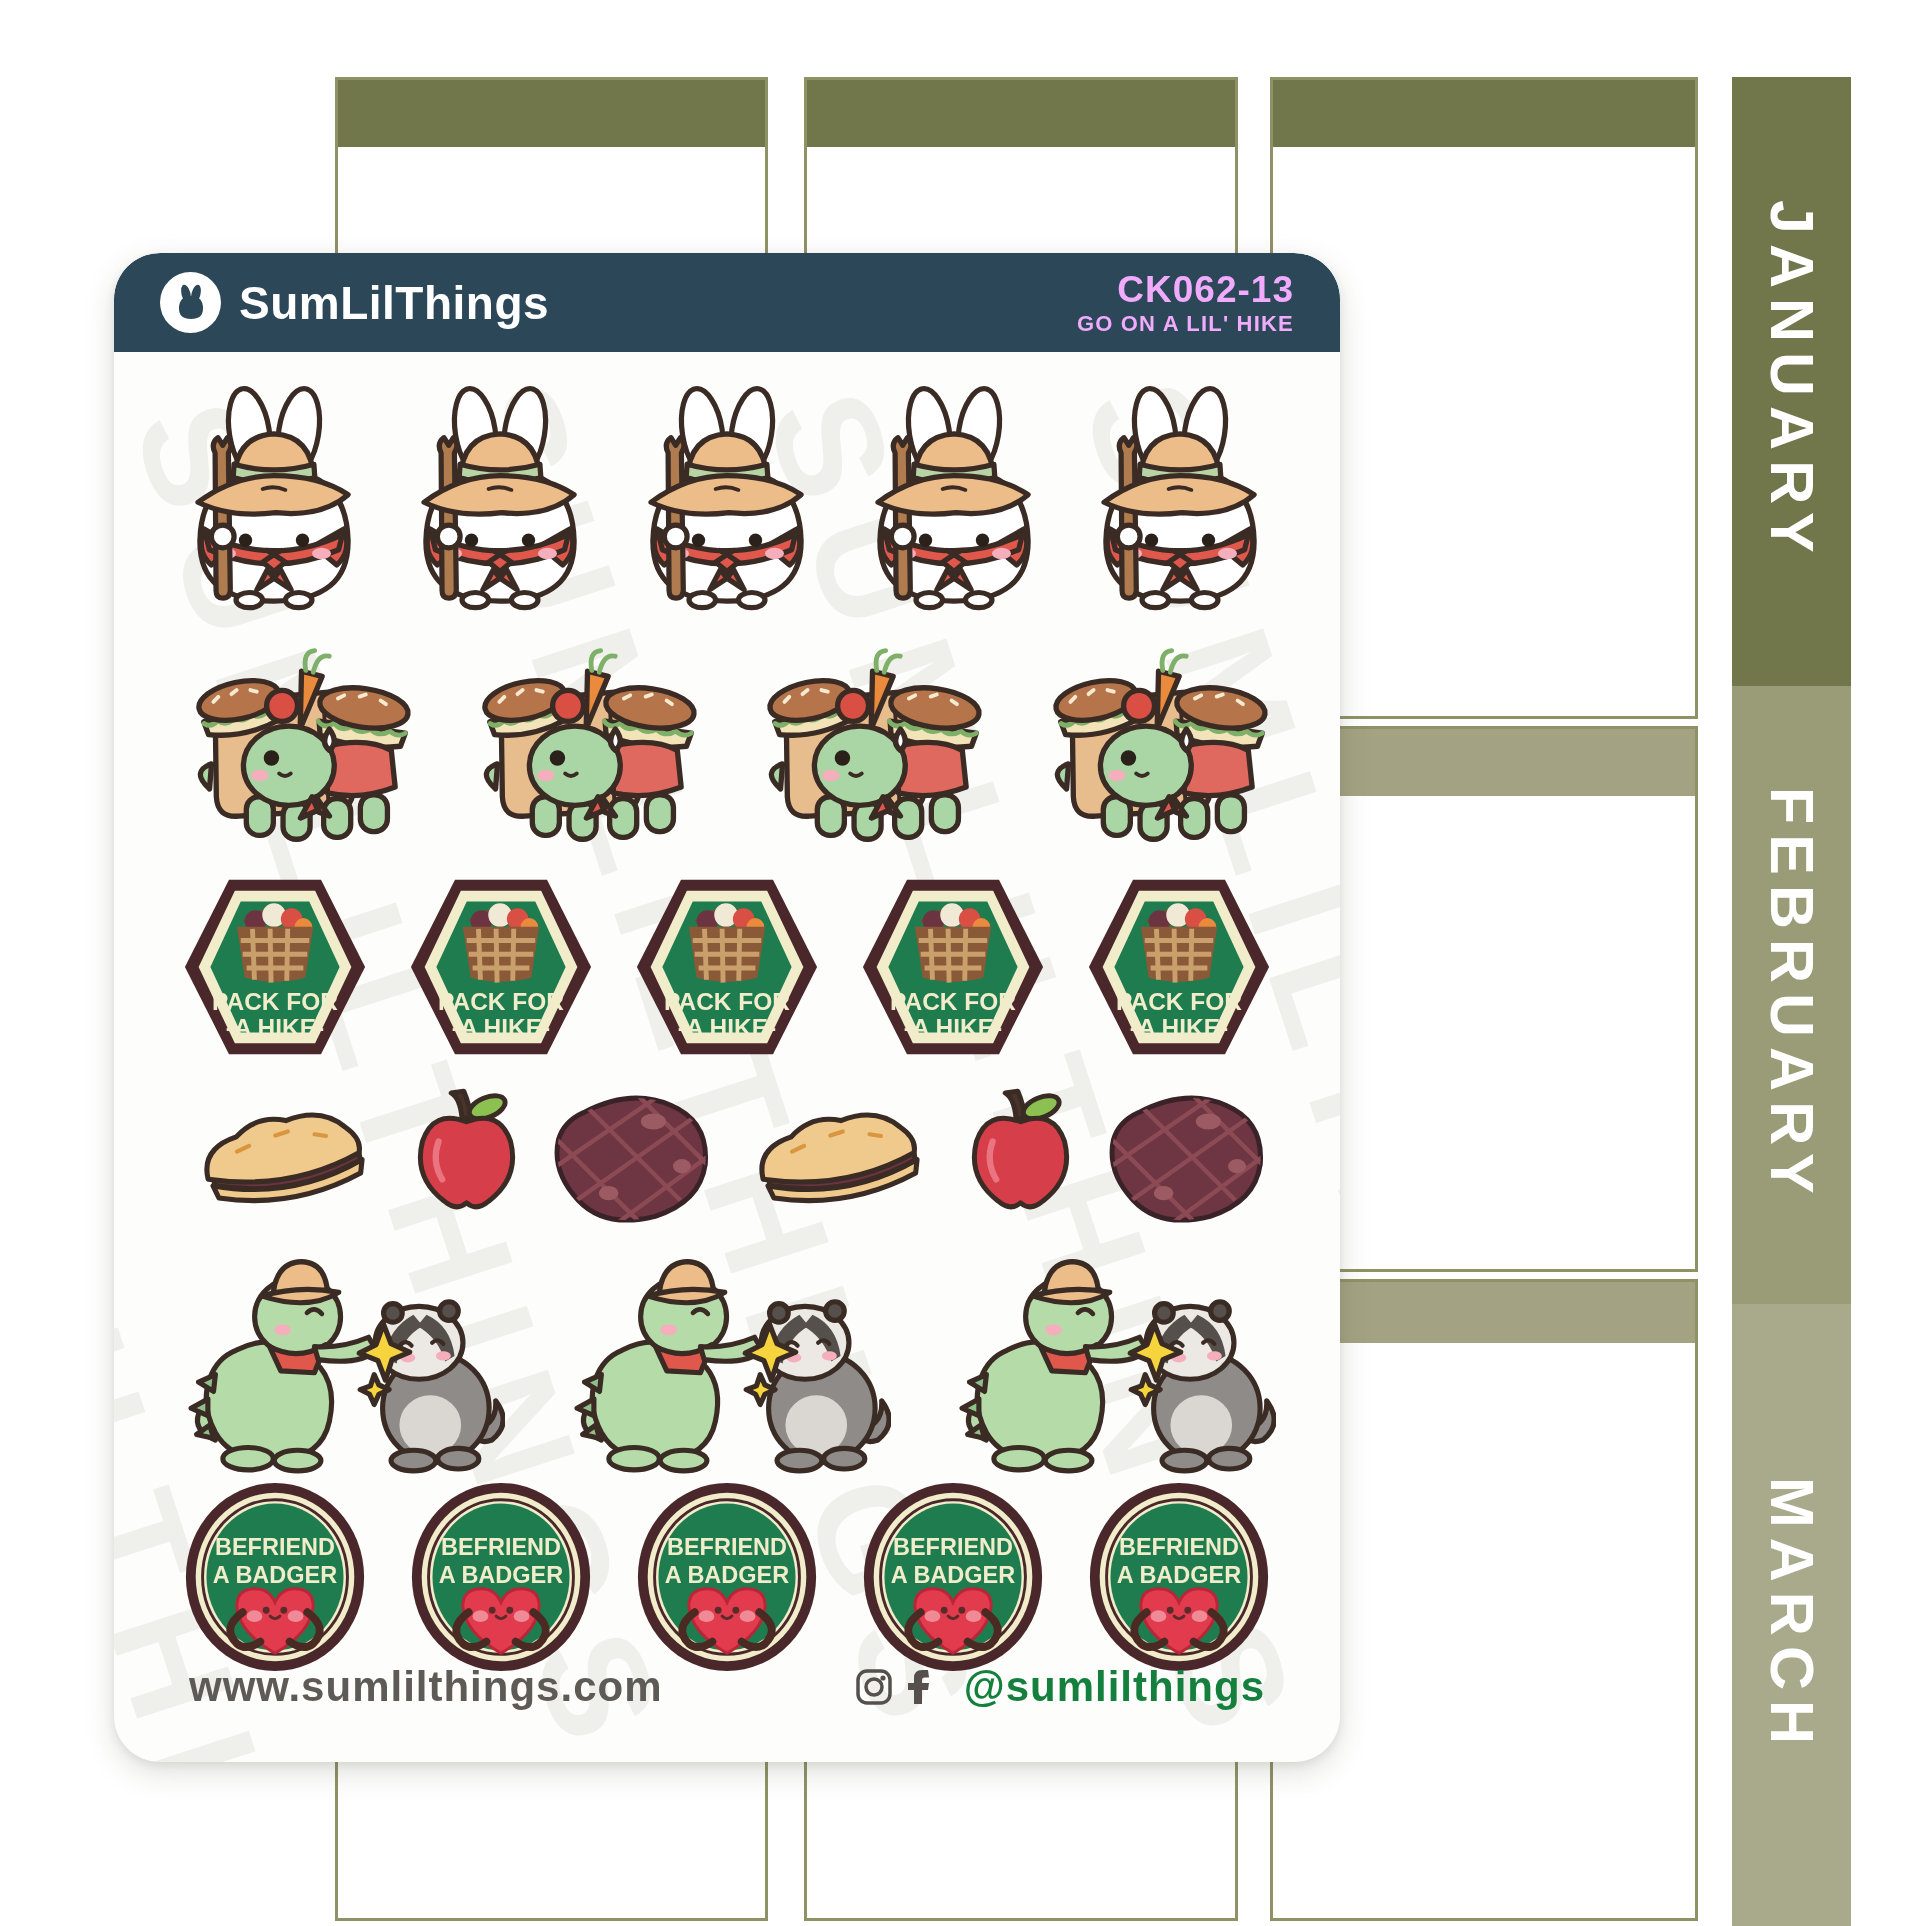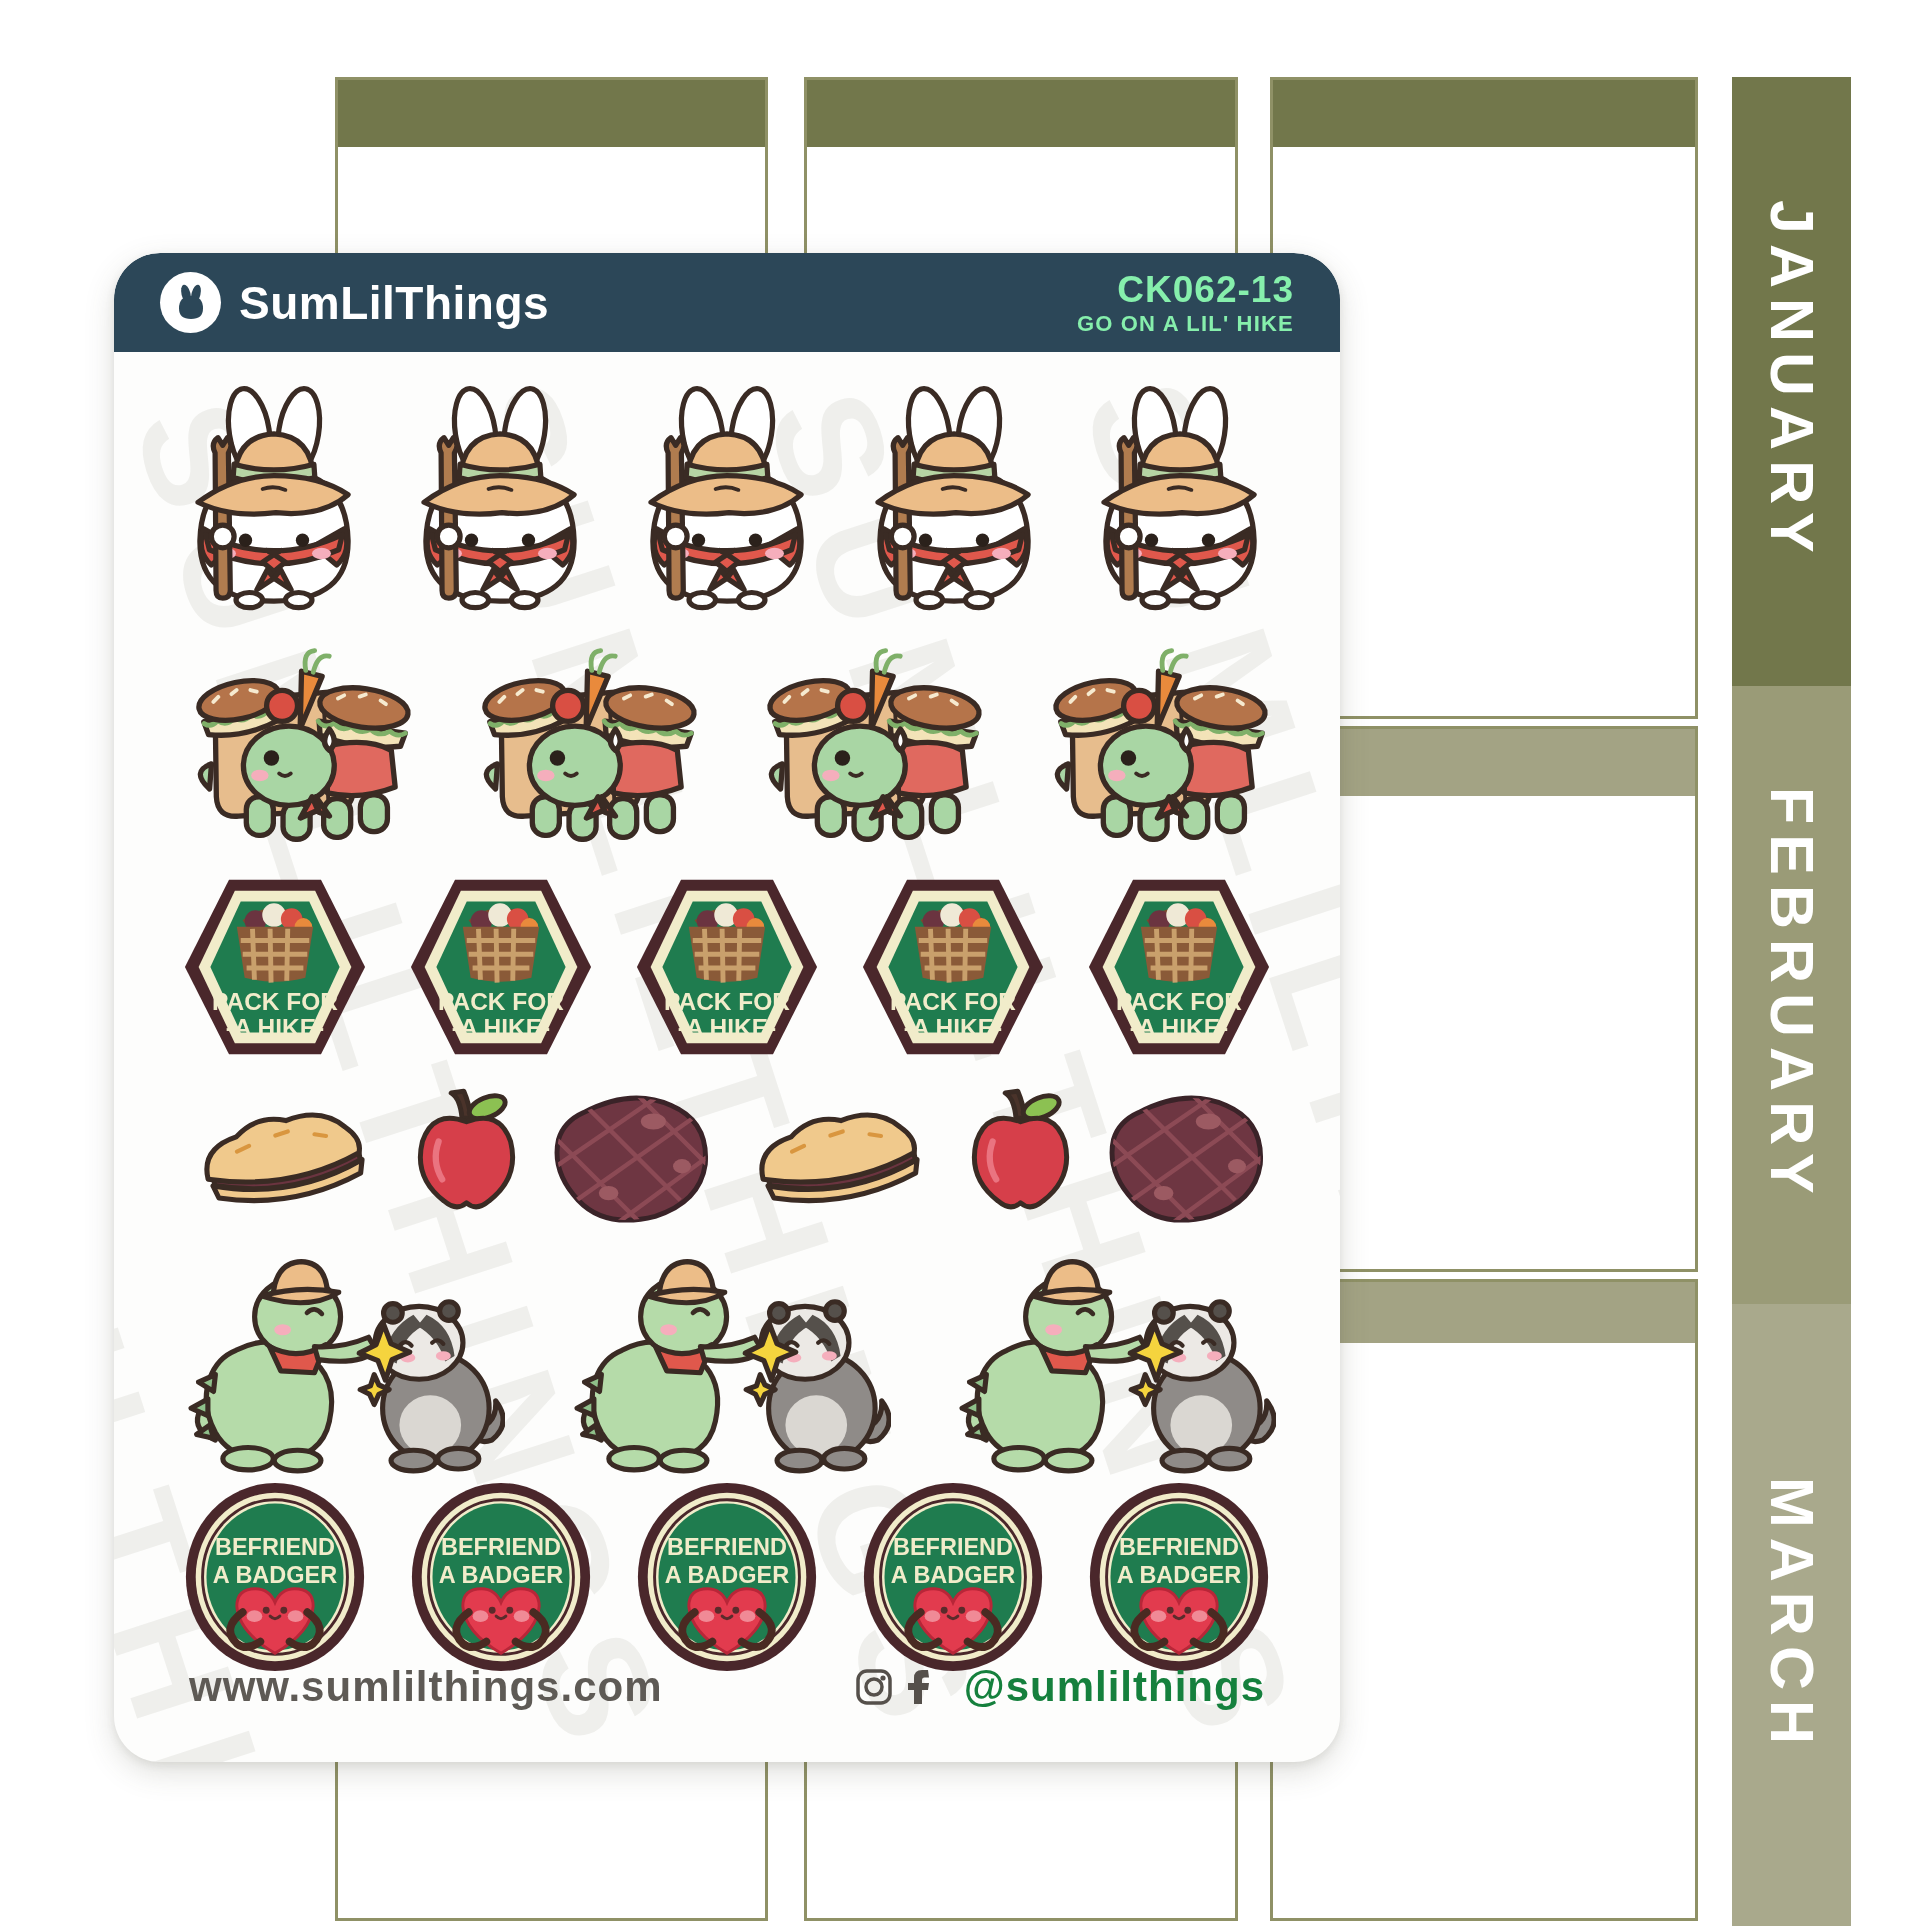--- a/index.html
+++ b/index.html
@@ -21,21 +21,21 @@
          border-radius:46px;overflow:hidden;z-index:5;
          box-shadow:0 10px 30px rgba(80,80,60,.18),0 3px 8px rgba(80,80,60,.10);}
   .wm{position:absolute;z-index:0;font-weight:800;font-size:149px;letter-spacing:26px;
       color:rgba(170,170,158,0.16);white-space:nowrap;transform-origin:0 0;}
   .sheet-header{position:absolute;top:0;left:0;right:0;height:99px;background:#2c4758;z-index:3;
                 display:flex;align-items:center;justify-content:space-between;padding:0 46px;box-sizing:border-box;
                 border-radius:46px 46px 0 0;}
   .brand-wrap{display:flex;align-items:center;gap:18px;}
   .logo-circle{width:61px;height:61px;border-radius:50%;background:#ffffff;display:flex;align-items:center;justify-content:center;}
   .brand-name{color:#ffffff;font-size:46px;font-weight:800;letter-spacing:0.5px;}
-  .sku-wrap{text-align:right;color:#86efac;line-height:1.15;}
+  .sku-wrap{text-align:right;color:#f0abfc;line-height:1.15;}
   .sku{font-size:37px;font-weight:800;letter-spacing:1px;}
   .sheet-subtitle{font-size:22px;font-weight:700;letter-spacing:1.2px;}
   .row{position:absolute;left:0;right:0;display:flex;justify-content:space-evenly;align-items:center;z-index:2;}
   .row-bunnies{top:117px;height:255px;padding:0 28px;}
   .row-turtles{top:386px;height:212px;padding:0 16px;}
   .row-hex{top:606px;height:216px;padding:0 28px;}
   .row-food{top:818px;height:168px;padding:0 48px;}
   .row-scenes{top:990px;height:238px;padding:0 6px;}
   .row-circles{top:1220px;height:208px;padding:0 28px;}
   .sheet-footer{position:absolute;top:1398px;left:0;right:0;height:71px;z-index:2;

